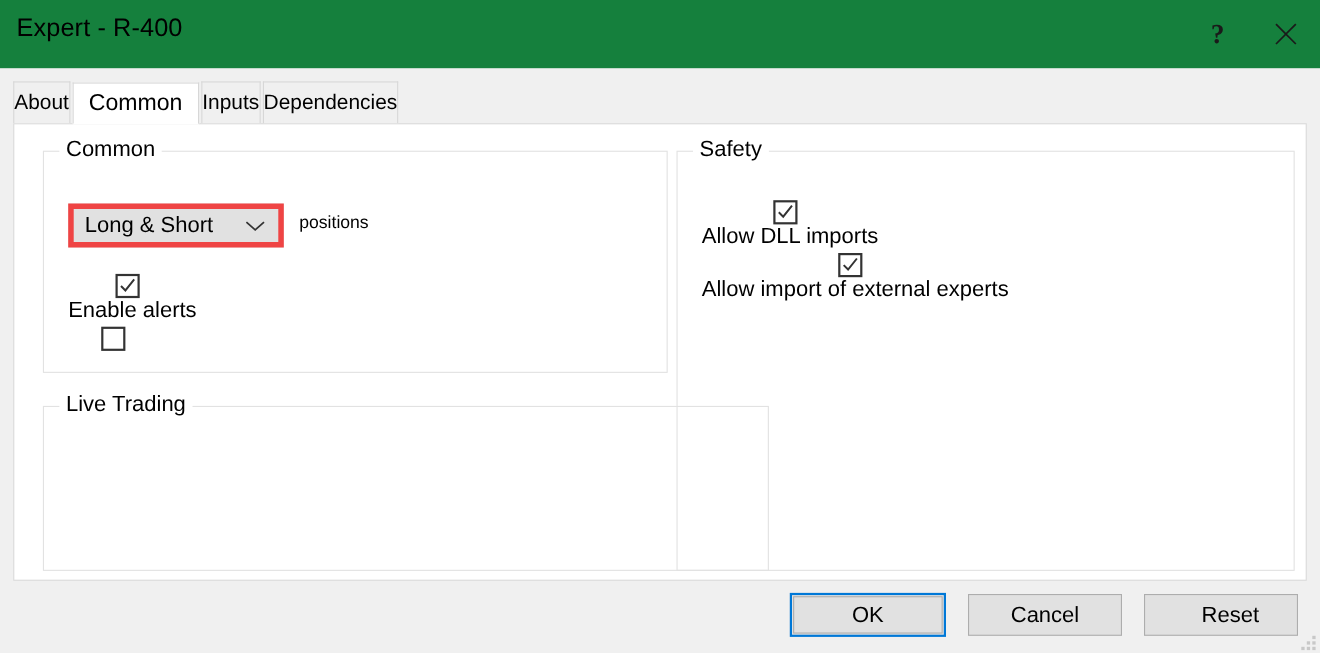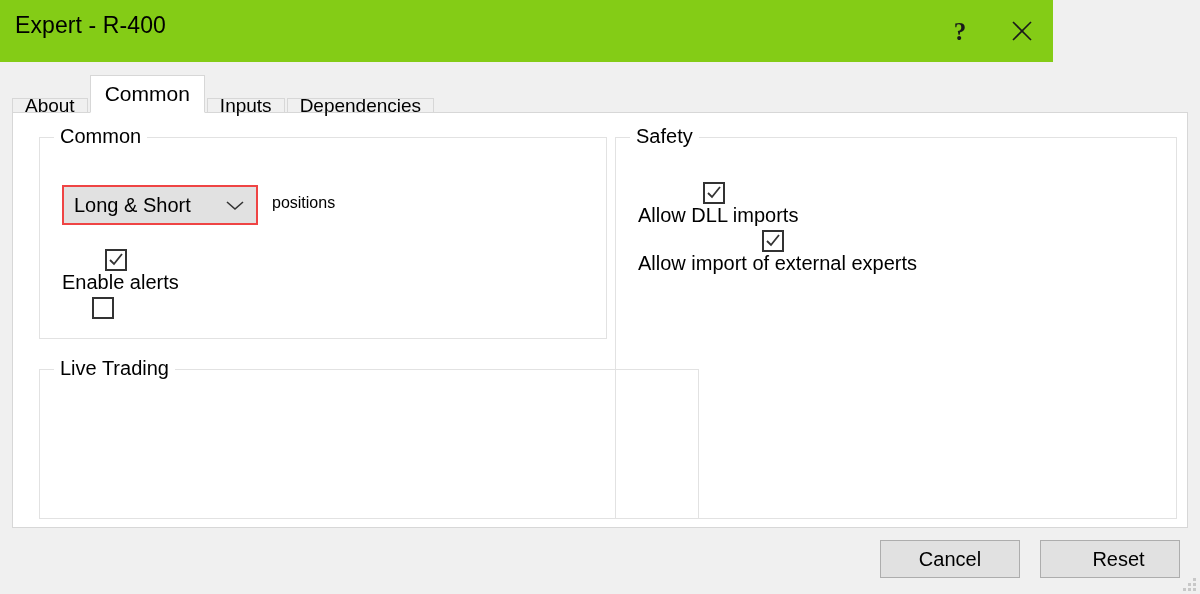--- a/index.html
+++ b/index.html
@@ -14,23 +14,23 @@
     font-family: "Liberation Sans", sans-serif;
     color: #000;
     overflow: hidden;
     position: relative;
   }
 
   
   .titlebar {
     position: absolute;
     left: 0; top: 0;
-    width: 1053px;
+    width: 1200px;
     height: 62px;
-    background: #84cc16;
+    background: #15803d;
     display: flex;
     align-items: center;
   }
   .title-text {
     position: absolute;
     left: 15px;
     top: 12px;
     font-size: 23px;
     color: #000;
     letter-spacing: 0.1px;
@@ -67,23 +67,23 @@
   .tabstrip {
     position: absolute;
     left: 12px;
     top: 76px;
     height: 36px;
     display: flex;
     align-items: flex-end;
     z-index: 3;
   }
   .tab {
-    height: 14px;
-    box-sizing: border-box;
-    padding: 0 12px;
+    height: 38px;
+    box-sizing: border-box;
+    padding: 0 0;
     display: flex;
     align-items: center;
     justify-content: center;
     font-size: 19px;
     background: #f0f0f0;
     border: 1px solid #d7d7d7;
     border-bottom: none;
     margin-right: 2px;
     color: #000;
     white-space: nowrap;
@@ -137,21 +137,21 @@
 
   
   .combo {
     position: absolute;
     left: 22px;
     top: 47px;
     width: 196px;
     height: 40px;
     box-sizing: border-box;
     background: #e1e1e1;
-    border: 2px solid #ef4444;
+    border: 5px solid #ef4444;
     display: flex;
     align-items: center;
     cursor: default;
   }
   .combo-value {
     padding-left: 10px;
     font-size: 20px;
     color: #000;
     flex: 1;
     white-space: nowrap;
@@ -339,20 +339,23 @@
           <polyline points="2,8 6,12 14,2" fill="none" stroke="#333" stroke-width="1.8"></polyline>
         </svg>
       </span>
       <span class="cblabel">Allow import of external experts</span>
     </div>
   </div>
 
 </div>
 
 <div class="footer">
+  <div class="btn default" id="btn-ok">
+    <span class="btn-inner">OK</span>
+  </div>
   <div class="btn" id="btn-cancel">Cancel</div>
   <div class="btn" id="btn-reset">Reset</div>
 
   <div class="grip">
     <i style="right:0px;  bottom:0px;"></i>
     <i style="right:5px;  bottom:0px;"></i>
     <i style="right:10px; bottom:0px;"></i>
     <i style="right:0px;  bottom:5px;"></i>
     <i style="right:5px;  bottom:5px;"></i>
     <i style="right:0px;  bottom:10px;"></i>

